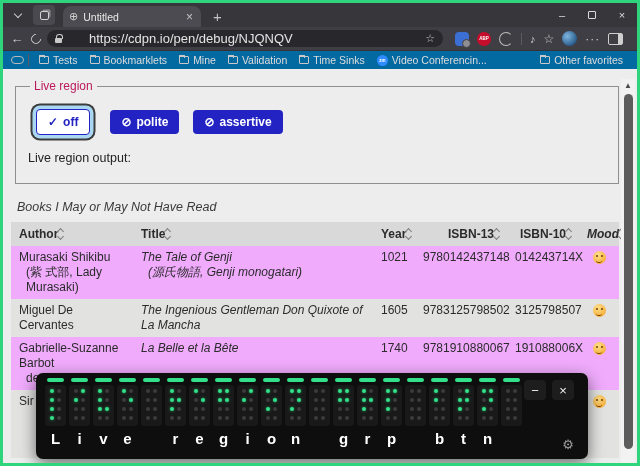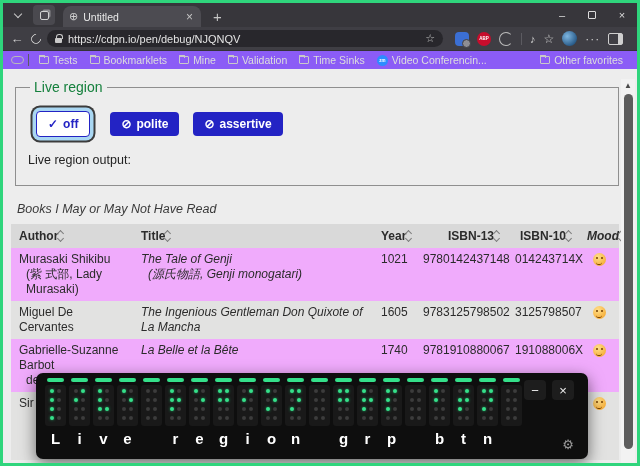--- a/index.html
+++ b/index.html
@@ -21,48 +21,48 @@
   .win-controls { margin-left:auto; display:flex; align-items:center; gap:0; height:100%; }
   .win-btn { width:30px; height:100%; display:flex; align-items:center; justify-content:center; color:#dcdcdc; font-size:11px; }
   .win-btn .sq { width:8px; height:8px; border:1.2px solid #dcdcdc; border-radius:1px; }
 
   .toolbar { height:23px; background:#3f3e44; display:flex; align-items:center; padding:0 6px; gap:6px; }
   .nav-ico { color:#cfcfcf; font-size:13px; line-height:1; width:16px; text-align:center; }
   .reload { width:10px; height:10px; border:1.4px solid #cfcfcf; border-radius:50%; border-top-color:transparent; transform:rotate(45deg); }
   .addr { flex:0 0 396px; height:17px; background:#28272c; border-radius:9px; display:flex; align-items:center; padding:0 8px; gap:6px; }
   .lock { width:7px; height:5px; background:#c9c9c9; border-radius:1px; position:relative; margin-top:3px; }
   .lock::before { content:""; position:absolute; top:-3.5px; left:1px; width:5px; height:4px; border:1.2px solid #c9c9c9; border-bottom:none; border-radius:3px 3px 0 0; }
-  .url { color:#e3e3e3; font-size:11px; white-space:nowrap; flex:1; }
+  .url { color:#e3e3e3; font-size:13px; white-space:nowrap; flex:1;margin-left:21px; }
   .star { color:#b9b9b9; font-size:11px; }
   .ext-area { display:flex; align-items:center; gap:8px; margin-left:6px; }
   .ext { width:14px; height:14px; border-radius:4px; position:relative; }
   .ext-blue { background:#3b6fd4; }
   .ext-blue::after { content:""; position:absolute; right:-2px; bottom:-2px; width:7px; height:7px; border-radius:50%; background:#8e8e93; border:1px solid #3f3e44; }
   .ext-abp { background:#c70d2c; border-radius:50%; color:#fff; font-size:4.5px; font-weight:bold; display:flex; align-items:center; justify-content:center; }
   .ext-c { border:1.6px solid #b9b9b9; border-radius:50%; border-right-color:transparent; }
   .vdiv { width:1px; height:12px; background:#5c5b61; }
   .ext-note { color:#cfcfcf; font-size:11px; width:auto; }
   .ext-star { color:#cfcfcf; font-size:12px; }
   .avatar { width:15px; height:15px; border-radius:50%; background:radial-gradient(circle at 35% 35%, #7fb6e0, #2b5e8c 70%, #1c3d5c); }
   .more { color:#cfcfcf; font-size:12px; letter-spacing:1px; }
   .sidebar-ico { width:15px; height:12px; border:1.3px solid #cfcfcf; border-radius:2px; position:relative; }
   .sidebar-ico::after { content:""; position:absolute; right:0; top:0; bottom:0; width:4px; background:#cfcfcf; }
 
-  .bookmarksbar { height:19px; background:#8b5cf6; border-top:1px solid #343338; display:flex; align-items:center; padding:0 8px; gap:4px; }
+  .bookmarksbar { height:19px; background:#0369a1; border-top:1px solid #343338; display:flex; align-items:center; padding:0 8px; gap:4px; }
   .pill-ico { width:13px; height:8px; border:1.3px solid #b9b9b9; border-radius:5px; }
   .bm { display:flex; align-items:center; gap:4px; color:#dddddd; font-size:10.5px; padding:0 6px; white-space:nowrap; }
   .folder { width:10px; height:8px; border:1.1px solid #c9c9c9; border-radius:1px; position:relative; }
   .folder::before { content:""; position:absolute; top:-2.5px; left:-1px; width:4px; height:2px; border:1.1px solid #c9c9c9; border-bottom:none; border-radius:1px 1px 0 0; }
   .zm { width:11px; height:11px; border-radius:50%; background:#2d8cff; color:#fff; font-size:4.5px; font-weight:bold; display:flex; align-items:center; justify-content:center; }
   .bm-right { margin-left:auto; }
 
   
   .page { position:relative; height:394px; background:#ededed; color:#222; }
   fieldset.live { margin:10px 18px 0 12px; border:1px solid #8f8f8f; padding:8px 10px 14px 10px; }
-  fieldset.live legend { font-size:14px; color:#15803d; padding:0 4px; margin-left:4px; }
+  fieldset.live legend { font-size:12px; color:#be185d; padding:0 4px; margin-left:4px; }
   .btn-row { display:flex; align-items:center; gap:14px; margin:2px 0 10px 2px; }
   .lv-btn { background:#2323c4; color:#fff; border:none; border-radius:4px; font-size:12px; font-weight:bold; padding:5px 11px; font-family:"Liberation Sans",sans-serif; display:inline-flex; gap:5px; align-items:center; }
   .lv-btn.off { background:#fff; color:#2323c4; border:1.5px solid #2323c4; box-shadow:0 0 0 3.5px #a9d7f2, 0 0 0 5.5px #3c3c3c; margin:6px 6px 6px 8px; }
   .out-label { font-size:12.5px; color:#222; margin:8px 0 4px 2px; }
   .out-value { font-family:"DejaVu Sans Mono", monospace; font-size:10.5px; color:#333; margin-left:2px; }
 
   .caption { font-style:italic; font-size:12.5px; color:#3a3a3a; margin:16px 0 8px 14px; }
 
   table.books { border-collapse:collapse; margin-left:8px; width:608px; table-layout:fixed; font-size:12px; color:#2b2b2b; }
   table.books th { background:#d9d9d9; font-weight:bold; padding:5px 8px; font-size:12px; white-space:nowrap; }

